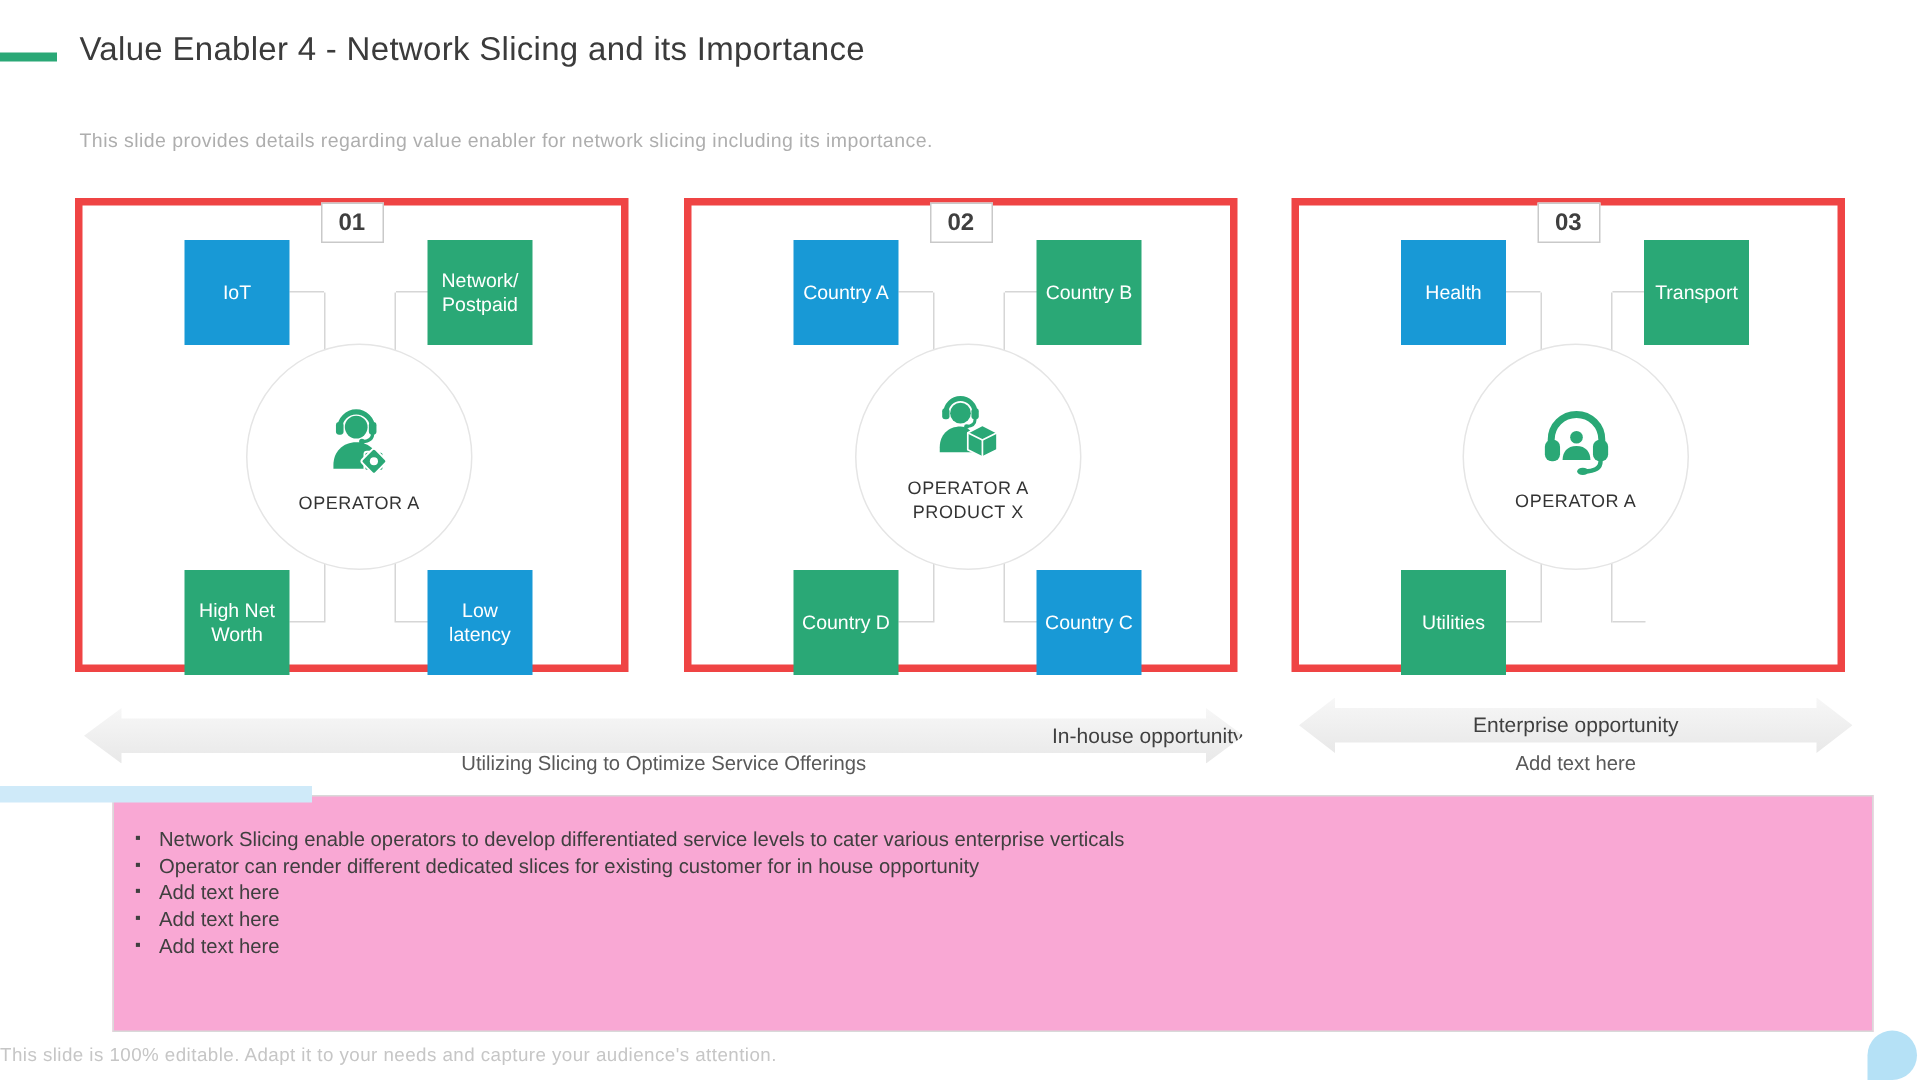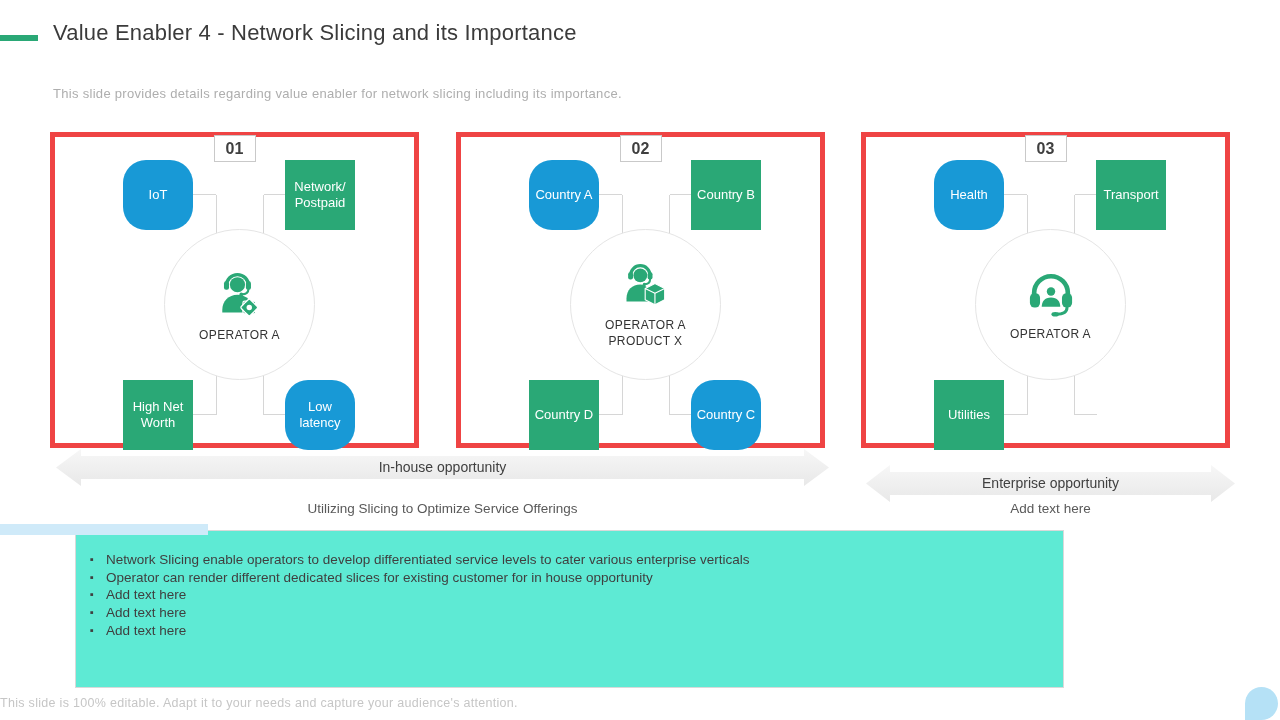--- a/index.html
+++ b/index.html
@@ -28,21 +28,21 @@
     position:absolute; left:50%; transform:translateX(-50%); top:-2px;
     width:42px; height:27px; background:#fff; border:1px solid #c9c9c9;
     display:flex; align-items:center; justify-content:center;
     font-size:16px; font-weight:bold; color:#3f3f3f; z-index:4;
   }
   .box {
     position:absolute; width:70px; height:70px; z-index:2;
     display:flex; align-items:center; justify-content:center; text-align:center;
     color:#ffffff; font-size:13px; line-height:1.25; padding:2px;
   }
-  .box.blue  { background:#1899d6;border-radius:23px; }
+  .box.blue  { background:#1899d6; }
   .box.green { background:#2aa876; }
   .box.tl { left:68px;  top:23px;  }
   .box.tr { left:230px; top:23px;  }
   .box.bl { left:68px;  top:243px; }
   .box.br { left:230px; top:243px; }
   .hline { position:absolute; height:1px; background:#d6d6d6; z-index:1; }
   .vline { position:absolute; width:1px;  background:#d6d6d6; z-index:1; }
   .hline.tl { left:138px; top:57px;  width:23px; }
   .hline.tr { left:209px; top:57px;  width:22px; }
   .hline.bl { left:138px; top:277px; width:23px; }
@@ -60,33 +60,34 @@
     margin-top:6px; text-align:center; font-size:12px; color:#333;
     letter-spacing:0.4px; line-height:1.3; font-weight:500;
   }
   .circle-label span { display:block; }
   .banner {
     position:absolute; height:37px; line-height:37px; text-align:center;
     font-size:14px; color:#404040;
     background:linear-gradient(180deg,#f7f7f7 0%,#e8e8e8 100%);
   }
   .banner.b1 {
-    left:56px; top:449px; width:773px;
+    left:56px; top:472px; width:773px;
     clip-path:polygon(0 50%, 25px 0, 25px 7px, 748px 7px, 748px 0, 100% 50%, 748px 100%, 748px 30px, 25px 30px, 25px 100%);
+    text-align:right;
   }
   .banner.b2 {
     left:866px; top:465px; width:369px;
     clip-path:polygon(0 50%, 24px 0, 24px 7px, 345px 7px, 345px 0, 100% 50%, 345px 100%, 345px 30px, 24px 30px, 24px 100%);
   }
   .caption { position:absolute; top:501px; text-align:center; font-size:13.5px; color:#595959; }
   .caption.c1 { left:56px;  width:773px; }
   .caption.c2 { left:866px; width:369px; }
   .notes-box {
-    position:absolute; left:75px; top:530px; width:989px; height:158px;
-    border:1px solid #d9d9d9; background:#5eead4; padding:20px 20px 0 0;
+    position:absolute; left:75px; top:530px; width:1174px; height:158px;
+    border:1px solid #d9d9d9; background:#f9a8d4; padding:20px 20px 0 0;
   }
   .notes-box ul { list-style:none; }
   .notes-box li {
     position:relative; padding-left:30px; font-size:13.5px; line-height:17.7px; color:#3f3f3f;
   }
   .notes-box li::before {
     content:"▪"; position:absolute; left:14px; top:0; font-size:11px; color:#3f3f3f;
   }
   .blue-bar { position:absolute; left:0; top:524px; width:208px; height:11px; background:#cfeaf9; z-index:5; }
   .footer {

